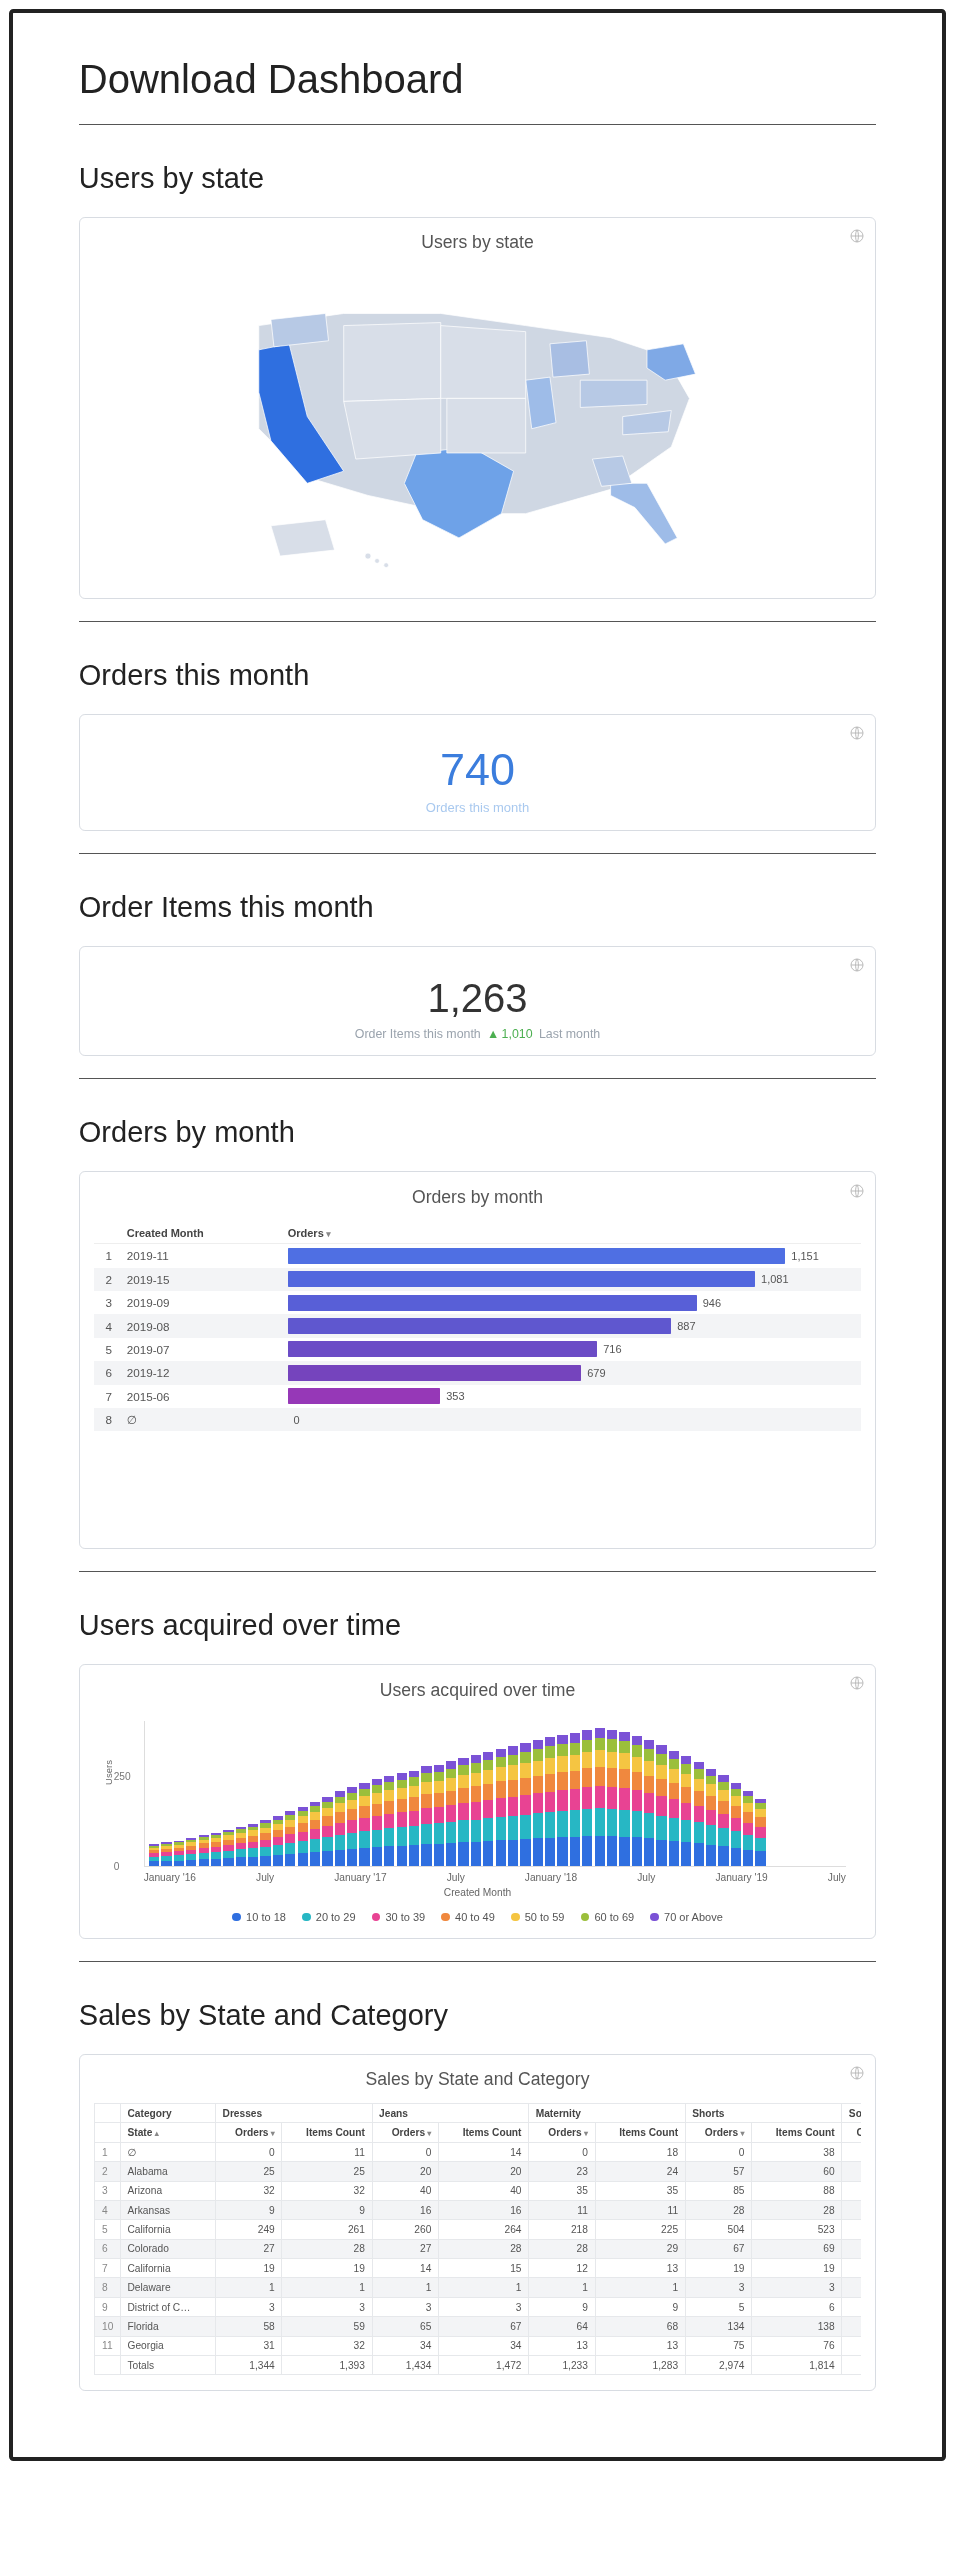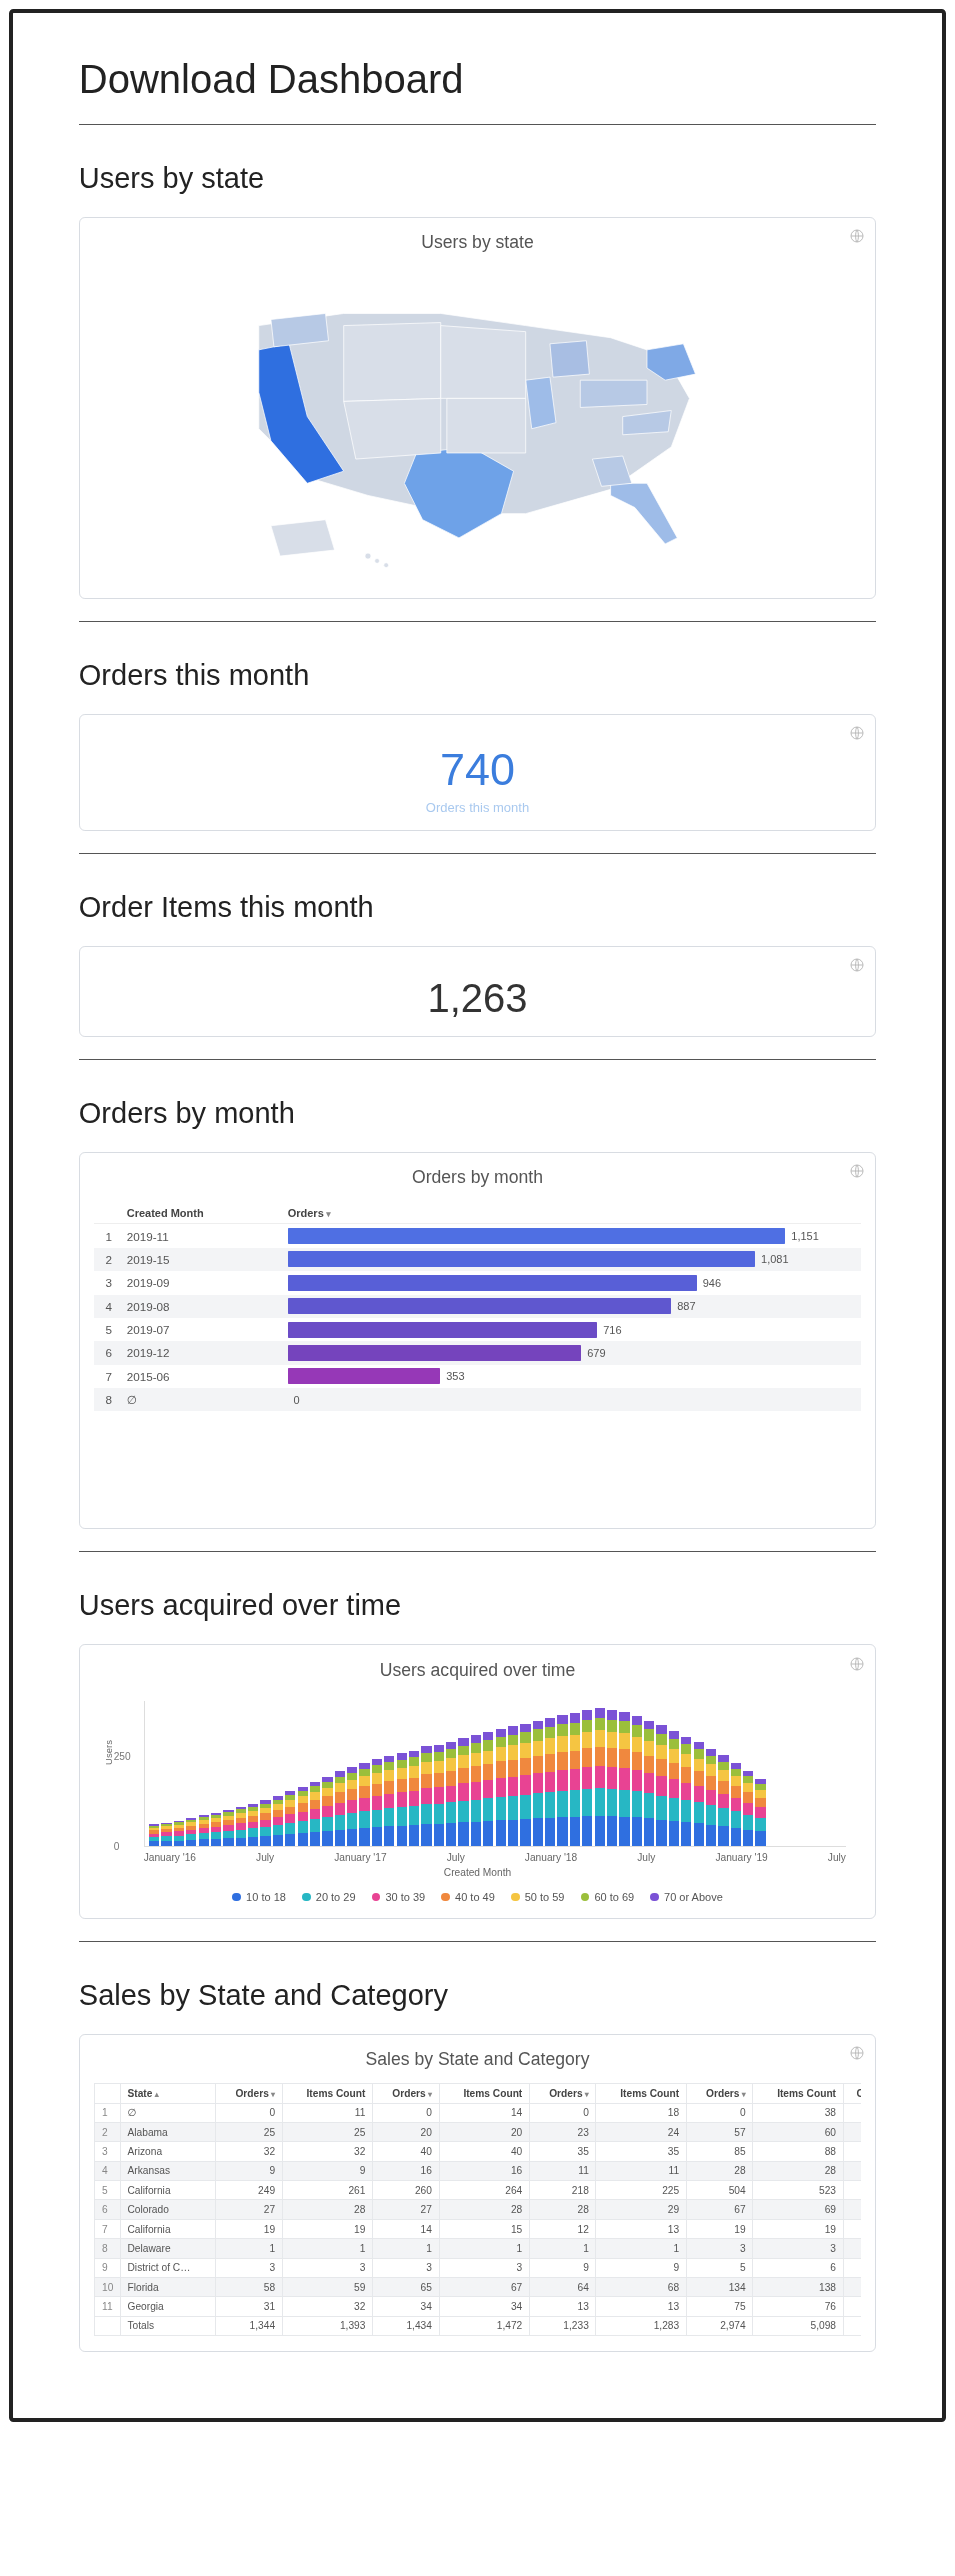--- a/index.html
+++ b/index.html
@@ -234,20 +234,25 @@
 
   <h2 class="section-title">Order Items this month</h2>
   <div class="card single-val-card">
     <span class="globe-icon">
       <svg viewBox="0 0 24 24" fill="none" stroke="currentColor" stroke-width="1.5">
           <circle cx="12" cy="12" r="9"></circle>
           <path d="M3 12h18M12 3c2.8 3 2.8 15 0 18M12 3c-2.8 3-2.8 15 0 18"></path>
         </svg>
     </span>
     <div class="big-black">1,263</div>
+    <div class="sub-gray">
+      <span>Order Items this month</span>
+      <span class="up">1,010</span>
+      <span>Last month</span>
+    </div>
   </div>
   <hr class="rule-tight">
 
   <h2 class="section-title">Orders by month</h2>
   <div class="card" style="padding-bottom:117px;">
     <span class="globe-icon">
       <svg viewBox="0 0 24 24" fill="none" stroke="currentColor" stroke-width="1.5">
           <circle cx="12" cy="12" r="9"></circle>
           <path d="M3 12h18M12 3c2.8 3 2.8 15 0 18M12 3c-2.8 3-2.8 15 0 18"></path>
         </svg>
@@ -824,20 +829,29 @@
           <circle cx="12" cy="12" r="9"></circle>
           <path d="M3 12h18M12 3c2.8 3 2.8 15 0 18M12 3c-2.8 3-2.8 15 0 18"></path>
         </svg>
     </span>
     <div class="card-title">Sales by State and Category</div>
     <div class="sbsc-scroll">
     <table class="sbsc-table">
       <thead>
         <tr>
           <th class="sbsc-idx"></th>
+          <th>Category</th>
+          <th colspan="2">Dresses</th>
+          <th colspan="2">Jeans</th>
+          <th colspan="2">Maternity</th>
+          <th colspan="2">Shorts</th>
+          <th>So</th>
+        </tr>
+        <tr>
+          <th class="sbsc-idx"></th>
           <th class="sort-asc">State</th>
           <th class="sort-desc num">Orders</th>
           <th class="num">Items Count</th>
           <th class="sort-desc num">Orders</th>
           <th class="num">Items Count</th>
           <th class="sort-desc num">Orders</th>
           <th class="num">Items Count</th>
           <th class="sort-desc num">Orders</th>
           <th class="num">Items Count</th>
           <th class="num">Or</th>
@@ -990,21 +1004,21 @@
             <tr class="totals-row">
               <td class="sbsc-idx"></td>
               <td>Totals</td>
               <td class="num">1,344</td>
               <td class="num">1,393</td>
               <td class="num">1,434</td>
               <td class="num">1,472</td>
               <td class="num">1,233</td>
               <td class="num">1,283</td>
               <td class="num">2,974</td>
-              <td class="num">5,098</td>
+              <td class="num">1,814</td>
               <td class="num"></td>
             </tr>
           </tbody>
     </table>
     </div>
   </div>
 
 </div>
 
 

